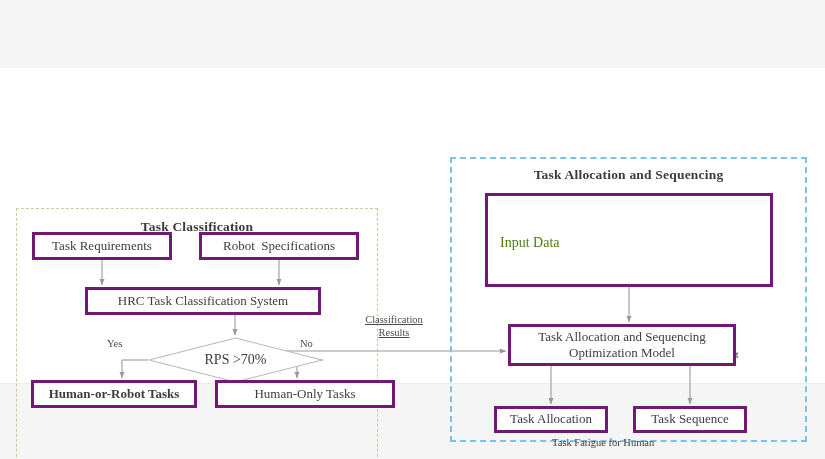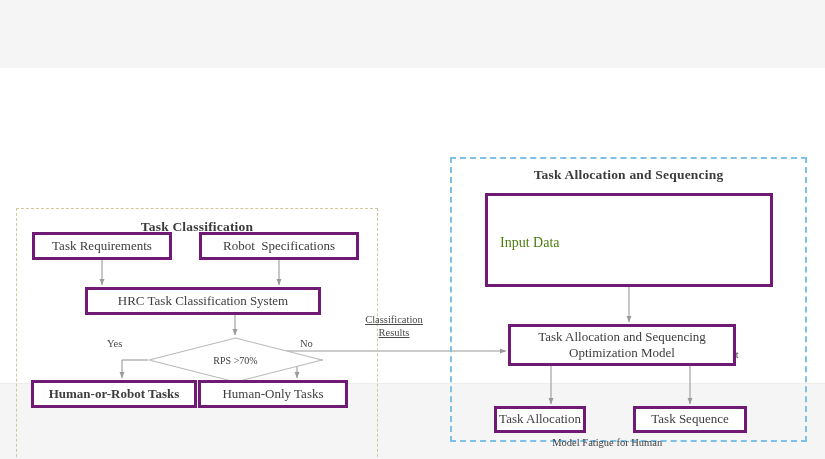--- a/index.html
+++ b/index.html
@@ -87,21 +87,21 @@
     line-height: 1.25;
     padding: 2px 6px;
     white-space: pre;
   }
 
   
   #box-task-requirements { left: 32px;  top: 164px; width: 140px; height: 28px; }
   #box-robot-specs       { left: 199px; top: 164px; width: 160px; height: 28px; }
   #box-hrc-system        { left: 85px;  top: 219px; width: 236px; height: 28px; }
   #box-human-or-robot    { left: 31px;  top: 312px; width: 166px; height: 28px; font-weight: bold; }
-  #box-human-only        { left: 198px; top: 312px; width: 150px; height: 28px; }
+  #box-human-only        { left: 215px; top: 312px; width: 180px; height: 28px; }
 
   
   #box-input-data {
     left: 485px; top: 125px; width: 288px; height: 94px;
     display: block;
     text-align: left;
     padding: 6px 10px 6px 12px;
   }
   #input-data-heading {
     font-size: 14px;
@@ -124,40 +124,40 @@
   #input-data-list li .bullet {
     position: absolute;
     left: 8px;
     top: -1px;
     font-size: 11px;
     color: #5a5a5a;
   }
   #box-optimization {
     left: 508px; top: 256px; width: 228px; height: 42px;
   }
-  #box-task-allocation { left: 494px; top: 338px; width: 92px; height: 27px; }
+  #box-task-allocation { left: 494px; top: 338px; width: 114px; height: 27px; }
   #box-task-sequence   { left: 633px; top: 338px; width: 114px; height: 27px; }
 
   
   #decision-rps {
     position: absolute;
     left: 148px;
     top: 269px;
     width: 175px;
     height: 46px;
   }
   #decision-rps svg { display: block; }
   #decision-rps .label {
     position: absolute;
     left: 0; top: 0;
     width: 175px; height: 46px;
     display: flex;
     align-items: center;
     justify-content: center;
-    font-size: 10px;
+    font-size: 14px;
     color: #3d3d3d;
     white-space: pre;
   }
 
   
   #connectors {
     position: absolute;
     left: 0; top: 0;
     width: 825px; height: 459px;
     pointer-events: none;
@@ -261,21 +261,21 @@
 
     <div id="box-input-data" class="box">
       <div id="input-data-heading">Input Data</div>
       <ul id="input-data-list">
         <li>
           <span class="bullet">•</span>
           <span>Task Processing Time for Human and Robot</span>
         </li>
         <li>
           <span class="bullet">•</span>
-          <span>Model Fatigue for Human</span>
+          <span>Task Fatigue for Human</span>
         </li>
         
       </ul>
     </div>
 
     <div id="box-optimization" class="box">Task Allocation and Sequencing
 Optimization Model</div>
 
     <div id="box-task-allocation" class="box">Task Allocation</div>
 

